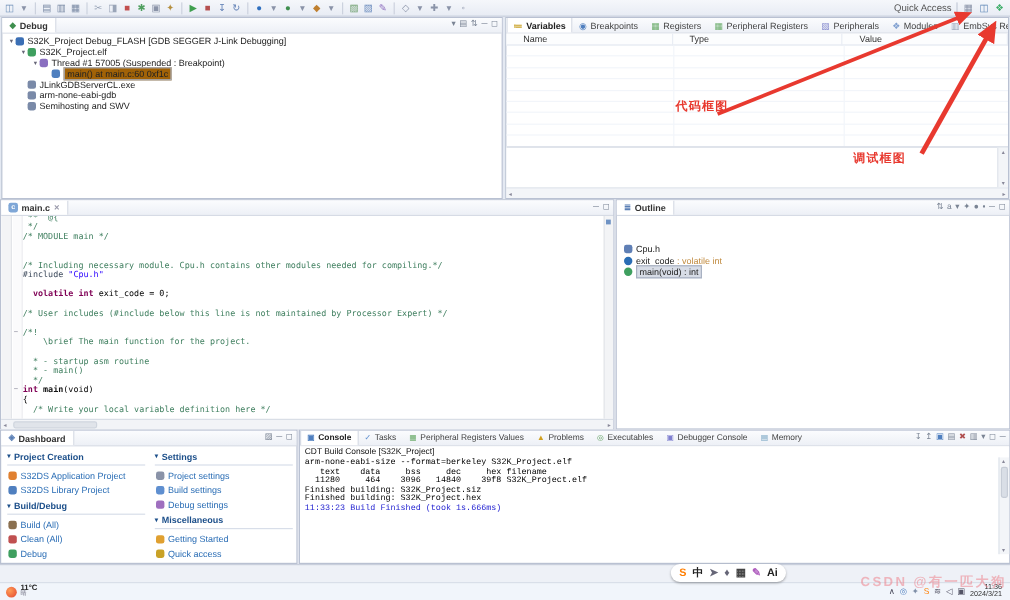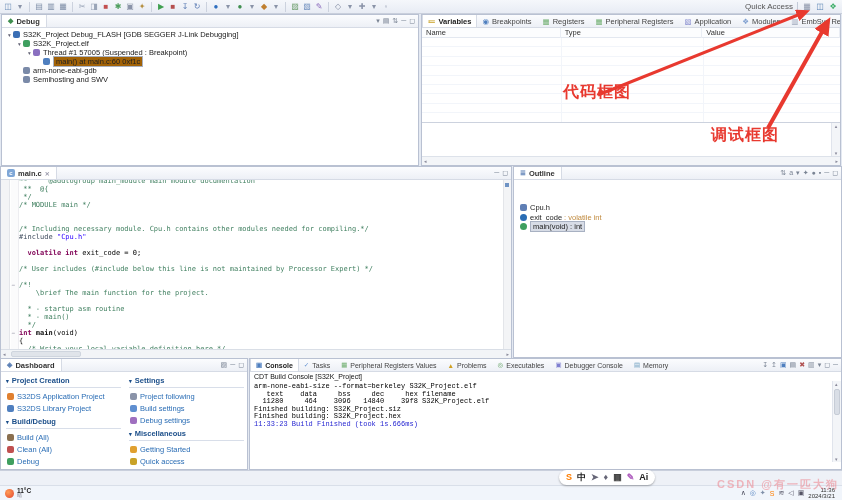--- a/index.html
+++ b/index.html
@@ -30,21 +30,21 @@
   .phead .right-icons{margin-left:auto;display:flex;gap:3px;padding-right:3px;align-items:center;}
   
   .tree{padding-top:2px;font-size:7.5px;color:#222;}
   .trow{display:flex;align-items:center;height:9px;white-space:nowrap;}
   .texp{width:7px;text-align:center;font-size:5.5px;color:#667;flex:none;}
   .tico{width:7px;height:7px;border-radius:2px;margin-right:3px;flex:none;}
   .tlab.sel{background:#a16207;border:1px solid #a8b1c2;padding:0 2px;}
   
   .varhdr{display:flex;height:10px;background:#fcfdfe;border-bottom:1px solid #e3e8f0;
           font-size:7.5px;color:#333;align-items:center;}
-  .varhdr .col{padding-left:4px;border-right:1px solid #e9edf4;height:10px;line-height:10px;}
+  .varhdr .col{padding-left:14px;border-right:1px solid #e9edf4;height:10px;line-height:10px;}
   .varbody{position:relative;height:84px;}
   .vrow{height:9.4px;border-bottom:1px solid #f2f5fa;}
   .vsepl{position:absolute;top:0;bottom:0;width:1px;background:#f2f5fa;}
   .vdetail{height:34px;border-top:1px solid #ccd2de;position:relative;background:#fff;}
   .vscroll{position:absolute;right:0;top:0;bottom:0;width:9px;background:#f3f5f8;border-left:1px solid #e0e4ec;
            display:flex;flex-direction:column;justify-content:space-between;align-items:center;font-size:5px;color:#889;}
   .hscroll{height:9px;background:#f3f5f8;border-top:1px solid #dde2ea;display:flex;align-items:center;
            justify-content:space-between;font-size:5px;color:#889;padding:0 2px;}
   
   .edbody{position:relative;height:169px;overflow:hidden;background:#fff;}
@@ -80,21 +80,21 @@
   .csub{height:9px;font-size:7px;color:#111;padding-left:4px;line-height:9px;background:#fff;}
   .cbody{position:relative;height:81px;background:#fff;overflow:hidden;}
   .clines{padding:2px 0 0 4px;font-family:Liberation Mono, monospace;font-size:7px;line-height:7.6px;color:#000;}
   .clines pre{margin:0;font:inherit;white-space:pre;}
   .cfinal{color:#1f1fd0;margin-top:30px;}
   .cscroll{position:absolute;right:0;top:0;bottom:0;width:9px;background:#f3f5f8;border-left:1px solid #e0e4ec;
            font-size:5px;color:#889;text-align:center;}
   .cthumb{position:absolute;left:1px;right:1px;top:8px;height:26px;background:#d9dee6;border:1px solid #c6ccd6;border-radius:2px;}
   
   .annsvg{position:absolute;left:0;top:0;width:842px;height:500px;z-index:40;pointer-events:none;}
-  .annlabel{position:absolute;z-index:41;font-size:16px;font-weight:bold;letter-spacing:1px;pointer-events:none;}
+  .annlabel{position:absolute;z-index:41;font-size:10px;font-weight:bold;letter-spacing:1px;pointer-events:none;}
   
   .statusstrip{position:absolute;left:0;top:470px;width:842px;height:15px;background:#eef1f7;border-top:1px solid #c9cfdc;}
   .ime{position:absolute;left:559px;top:470px;height:15px;z-index:45;background:#fff;border-radius:8px;
        box-shadow:0 1px 2px rgba(0,0,0,.3);display:flex;align-items:center;gap:5px;padding:0 7px;font-size:9px;}
   .ime .iic{font-weight:bold;line-height:15px;cursor:default;}
   .taskbar{position:absolute;left:0;top:485px;width:842px;height:15px;background:#f1f5fb;
            border-top:1px solid #d9dfe9;display:flex;align-items:center;z-index:30;}
   .weather{display:flex;align-items:center;gap:3px;padding-left:5px;}
   .wic{width:9px;height:9px;border-radius:50%;background:radial-gradient(circle at 35% 35%,#ff9d57,#e2452f);flex:none;}
   .wtxt{display:flex;flex-direction:column;line-height:5.5px;}
@@ -202,20 +202,25 @@
           <span class="tlab">Thread #1 57005 (Suspended : Breakpoint)</span>
         </div>
         <div class="trow" style="padding-left: 34px;">
           <span class="texp"></span>
           <span class="tico" style="background: rgb(79, 127, 191);"></span>
           <span class="tlab sel">main() at main.c:60 0xf1c</span>
         </div>
         <div class="trow" style="padding-left: 14px;">
           <span class="texp"></span>
           <span class="tico" style="background: rgb(122, 138, 168);"></span>
+          <span class="tlab">JLinkGDBServerCL.exe</span>
+        </div>
+        <div class="trow" style="padding-left: 14px;">
+          <span class="texp"></span>
+          <span class="tico" style="background: rgb(122, 138, 168);"></span>
           <span class="tlab">arm-none-eabi-gdb</span>
         </div>
         <div class="trow" style="padding-left: 14px;">
           <span class="texp"></span>
           <span class="tico" style="background: rgb(122, 138, 168);"></span>
           <span class="tlab">Semihosting and SWV</span>
         </div>
       </div>
   </div>
 
@@ -233,21 +238,21 @@
           <div class="htab">
             <span class="tabic" style="color: rgb(111, 174, 111);">▦</span>
             <span>Registers</span>
           </div>
           <div class="htab">
             <span class="tabic" style="color: rgb(111, 174, 111);">▦</span>
             <span>Peripheral Registers</span>
           </div>
           <div class="htab">
             <span class="tabic" style="color: rgb(138, 143, 208);">▧</span>
-            <span>Application</span>
+            <span>Peripherals</span>
           </div>
           <div class="htab">
             <span class="tabic" style="color: rgb(127, 159, 208);">❖</span>
             <span>Modules</span>
           </div>
           <div class="htab">
             <span class="tabic" style="color: rgb(154, 164, 184);">▥</span>
             <span>EmbSys Registers</span>
           </div>
         </div>
@@ -292,24 +297,20 @@
       </div>
       <div class="right-icons" id="editor-head-icons">
           <span class="hicon">─</span>
           <span class="hicon">◻</span>
         </div>
     </div>
     <div class="edbody">
       <div class="gutA"></div>
       <div class="gutB"></div>
       <div class="code" id="code-lines">
-          <div class="crow">
-            <span class="cfold"></span>
-            <pre><span class="cmt">**     @addtogroup main_module main module documentation</span></pre>
-          </div>
           <div class="crow">
             <span class="cfold"></span>
             <pre><span class="cmt"> **  @{</span></pre>
           </div>
           <div class="crow">
             <span class="cfold"></span>
             <pre><span class="cmt"> */</span></pre>
           </div>
           <div class="crow">
             <span class="cfold"></span>
@@ -480,21 +481,21 @@
           </div>
         </div>
         <div class="dcol">
           <div class="dsec">
             <div class="dsec-title">
               <span style="font-size: 5.5px; color: rgb(28, 79, 138);">▾</span>
               <span>Settings</span>
             </div>
             <div class="ditem">
               <span class="dico" style="background: rgb(138, 147, 168);"></span>
-              <span>Project following</span>
+              <span>Project settings</span>
             </div>
             <div class="ditem">
               <span class="dico" style="background: rgb(95, 143, 208);"></span>
               <span>Build settings</span>
             </div>
             <div class="ditem">
               <span class="dico" style="background: rgb(159, 111, 191);"></span>
               <span>Debug settings</span>
             </div>
           </div>

